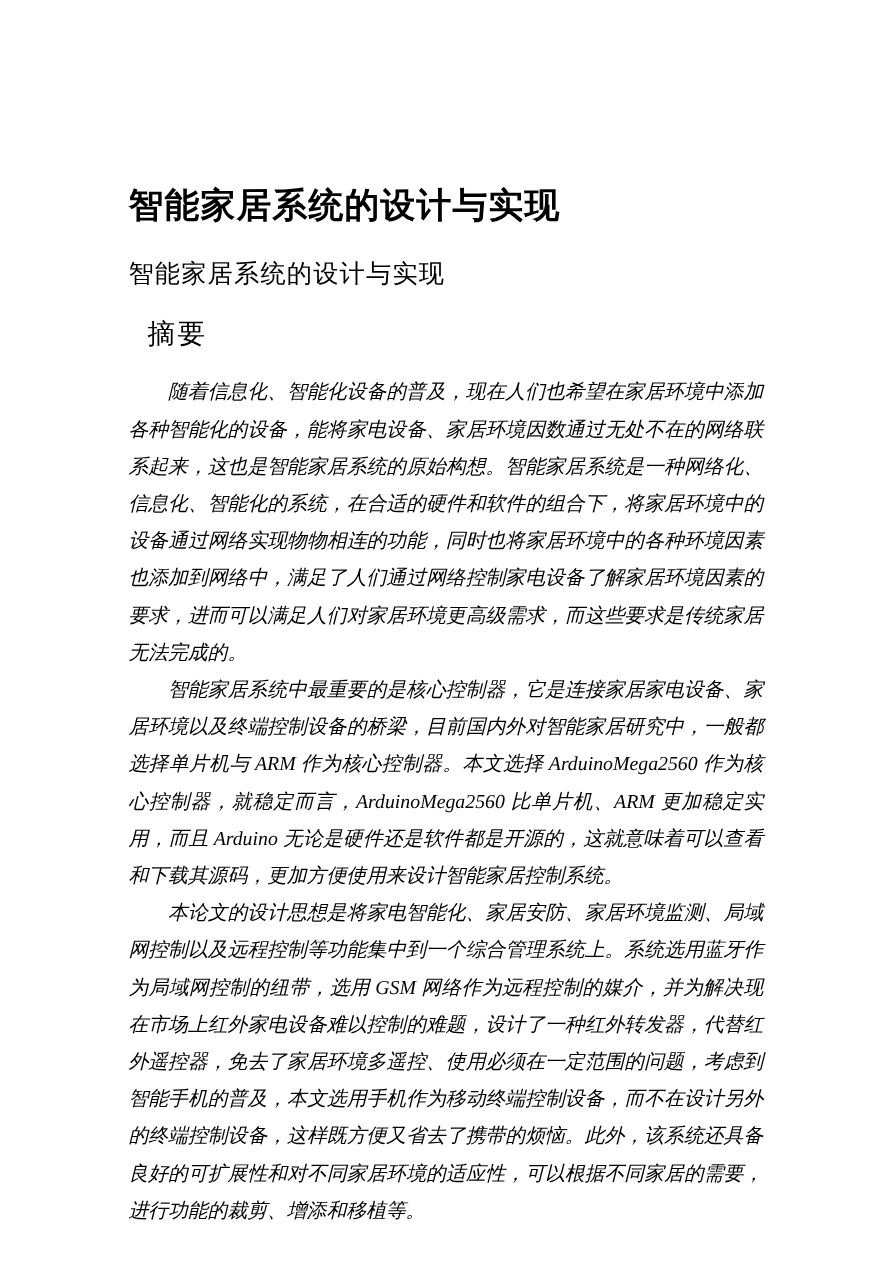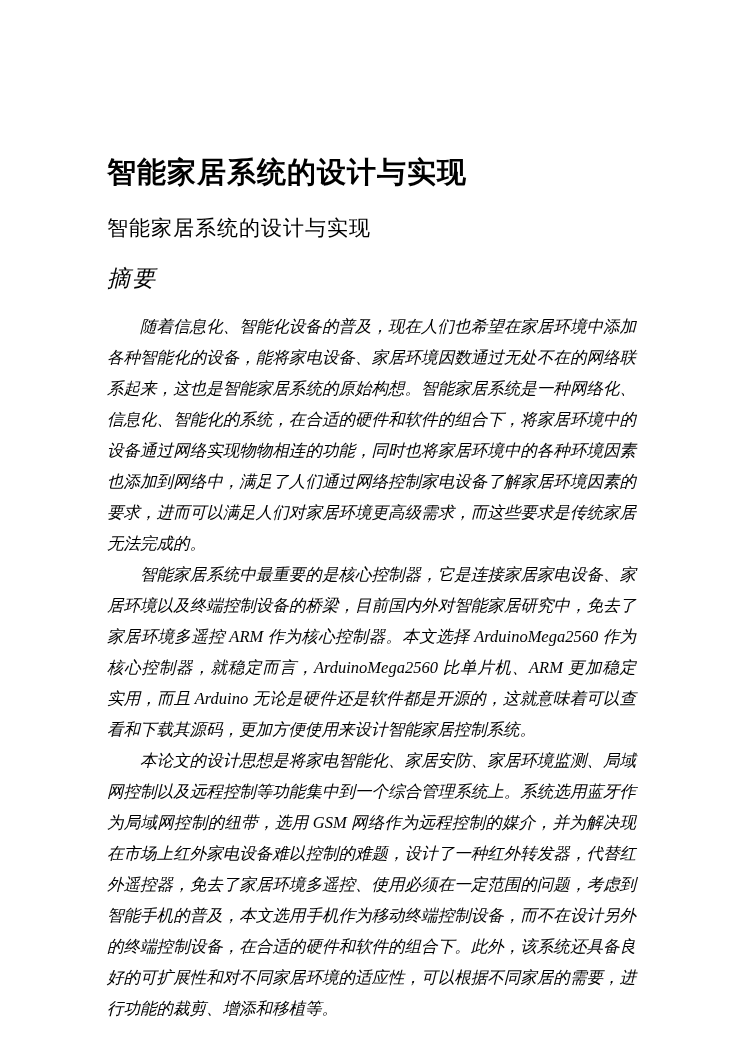--- a/index.html
+++ b/index.html
@@ -29,23 +29,22 @@
       font-size: 21px;
       font-weight: normal;
       line-height: 1.2;
       margin: 0 0 24px 0;
       letter-spacing: 1px;
     }
     .abstract-heading {
       font-size: 23px;
       font-weight: normal;
       line-height: 1.2;
-      margin: 0 0 18px 0;
+      margin: 0 0 18px 16px;
       letter-spacing: 2px;
-      font-style: italic;
     }
     .body-paragraph {
       font-size: 16.5px;
       line-height: 31px;
       text-align: justify;
       text-justify: inter-ideograph;
       text-indent: 2em;
       margin: 0;
       word-break: break-all;
       font-style: italic;
@@ -56,16 +55,16 @@
 
 <div class="page">
   <h1 class="doc-title">智能家居系统的设计与实现</h1>
 
   <h2 class="doc-subtitle">智能家居系统的设计与实现</h2>
 
   <h3 class="abstract-heading">摘要</h3>
 
   <p class="body-paragraph">随着信息化、智能化设备的普及，现在人们也希望在家居环境中添加各种智能化的设备，能将家电设备、家居环境因数通过无处不在的网络联系起来，这也是智能家居系统的原始构想。智能家居系统是一种网络化、信息化、智能化的系统，在合适的硬件和软件的组合下，将家居环境中的设备通过网络实现物物相连的功能，同时也将家居环境中的各种环境因素也添加到网络中，满足了人们通过网络控制家电设备了解家居环境因素的要求，进而可以满足人们对家居环境更高级需求，而这些要求是传统家居无法完成的。</p>
 
-  <p class="body-paragraph">智能家居系统中最重要的是核心控制器，它是连接家居家电设备、家居环境以及终端控制设备的桥梁，目前国内外对智能家居研究中，免去了家居环境多遥控 ARM 作为核心控制器。本文选择 ArduinoMega2560 作为核心控制器，就稳定而言，ArduinoMega2560 比单片机、ARM 更加稳定实用，而且 Arduino 无论是硬件还是软件都是开源的，这就意味着可以查看和下载其源码，更加方便使用来设计智能家居控制系统。</p>
+  <p class="body-paragraph">智能家居系统中最重要的是核心控制器，它是连接家居家电设备、家居环境以及终端控制设备的桥梁，目前国内外对智能家居研究中，一般都选择单片机与 ARM 作为核心控制器。本文选择 ArduinoMega2560 作为核心控制器，就稳定而言，ArduinoMega2560 比单片机、ARM 更加稳定实用，而且 Arduino 无论是硬件还是软件都是开源的，这就意味着可以查看和下载其源码，更加方便使用来设计智能家居控制系统。</p>
 
-  <p class="body-paragraph">本论文的设计思想是将家电智能化、家居安防、家居环境监测、局域网控制以及远程控制等功能集中到一个综合管理系统上。系统选用蓝牙作为局域网控制的纽带，选用 GSM 网络作为远程控制的媒介，并为解决现在市场上红外家电设备难以控制的难题，设计了一种红外转发器，代替红外遥控器，免去了家居环境多遥控、使用必须在一定范围的问题，考虑到智能手机的普及，本文选用手机作为移动终端控制设备，而不在设计另外的终端控制设备，在合适的硬件和软件的组合下。此外，该系统还具备良好的可扩展性和对不同家居环境的适应性，可以根据不同家居的需要，进行功能的裁剪、增添和移植等。</p>
+  <p class="body-paragraph">本论文的设计思想是将家电智能化、家居安防、家居环境监测、局域网控制以及远程控制等功能集中到一个综合管理系统上。系统选用蓝牙作为局域网控制的纽带，选用 GSM 网络作为远程控制的媒介，并为解决现在市场上红外家电设备难以控制的难题，设计了一种红外转发器，代替红外遥控器，免去了家居环境多遥控、使用必须在一定范围的问题，考虑到智能手机的普及，本文选用手机作为移动终端控制设备，而不在设计另外的终端控制设备，这样既方便又省去了携带的烦恼。此外，该系统还具备良好的可扩展性和对不同家居环境的适应性，可以根据不同家居的需要，进行功能的裁剪、增添和移植等。</p>
 </div>
 
 </body></html>

